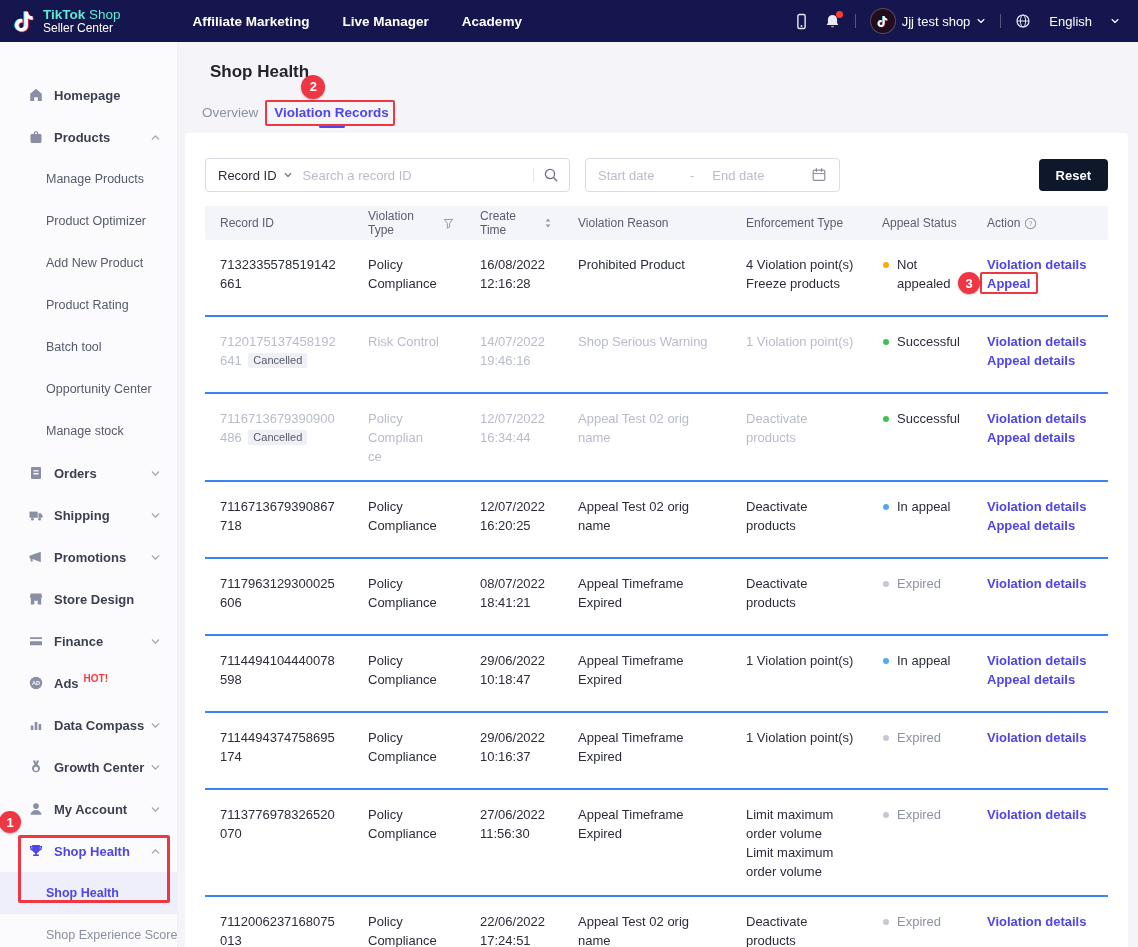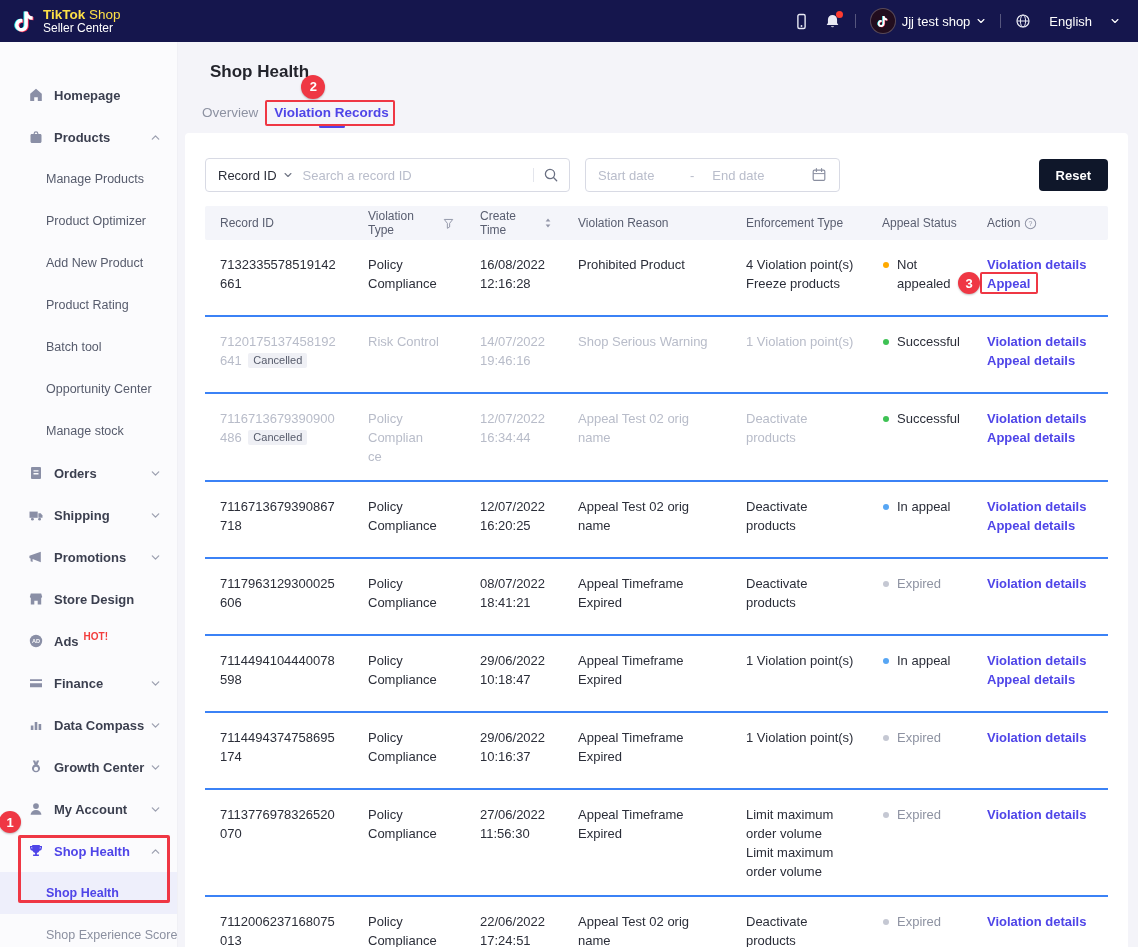--- a/index.html
+++ b/index.html
@@ -9,21 +9,21 @@
     background:#F4F4F9;
     font-family:"Liberation Sans","DejaVu Sans",sans-serif;
     color:#2B2E39;
   }
   
   .navbar { height:42px; background:#15164D; display:flex; align-items:center; padding:0 18px 0 12px; color:#fff; }
   .logo { display:flex; align-items:center; gap:7px; }
   .logo-note { width:24px; height:27px; position:relative; }
   .logo-note svg { position:absolute; left:0; top:0; width:24px; height:27px; }
   .logo-text { line-height:1.05; }
-  .logo-l1 { font-size:13.5px; color:#fde047; }
+  .logo-l1 { font-size:13.5px; color:#5eead4; }
   .logo-l1 b { font-weight:800; }
   .logo-l2 { font-size:12px; color:#fff; }
   .nav-links { display:flex; gap:33px; margin-left:72px; }
   .nav-link { font-size:13.5px; font-weight:700; color:#fff; cursor:pointer; }
   .nav-right { margin-left:auto; display:flex; align-items:center; gap:14px; font-size:13px; }
   .nav-ic { width:17px; height:17px; color:#E9EAF4; position:relative; display:flex; cursor:pointer; }
   .nav-ic svg { width:100%; height:100%; }
   .bell-dot { position:absolute; right:-2px; top:-2px; width:7px; height:7px; border-radius:50%; background:#FF3B30; }
   .nav-div { width:1px; height:14px; background:rgba(255,255,255,.28); }
   .avatar { width:26px; height:26px; border-radius:50%; background:#220D1E; border:1px solid rgba(255,255,255,.25); display:flex; align-items:center; justify-content:center; cursor:pointer; }
@@ -109,20 +109,25 @@
           <path fill="#25F4EE" transform="translate(-0.9,0)" d="M19.59 6.69a4.83 4.83 0 0 1-3.77-4.25V2h-3.45v13.67a2.89 2.89 0 0 1-5.2 1.74 2.89 2.89 0 0 1 2.31-4.64 2.93 2.93 0 0 1 .88.13V9.4a6.84 6.84 0 0 0-1-.05A6.33 6.33 0 0 0 5 20.1a6.34 6.34 0 0 0 10.86-4.43v-7a8.16 8.16 0 0 0 4.77 1.52v-3.4a4.85 4.85 0 0 1-1-.1z"></path>
           <path fill="#FE2C55" transform="translate(0.9,0.6)" d="M19.59 6.69a4.83 4.83 0 0 1-3.77-4.25V2h-3.45v13.67a2.89 2.89 0 0 1-5.2 1.74 2.89 2.89 0 0 1 2.31-4.64 2.93 2.93 0 0 1 .88.13V9.4a6.84 6.84 0 0 0-1-.05A6.33 6.33 0 0 0 5 20.1a6.34 6.34 0 0 0 10.86-4.43v-7a8.16 8.16 0 0 0 4.77 1.52v-3.4a4.85 4.85 0 0 1-1-.1z"></path>
           <path fill="#fff" d="M19.59 6.69a4.83 4.83 0 0 1-3.77-4.25V2h-3.45v13.67a2.89 2.89 0 0 1-5.2 1.74 2.89 2.89 0 0 1 2.31-4.64 2.93 2.93 0 0 1 .88.13V9.4a6.84 6.84 0 0 0-1-.05A6.33 6.33 0 0 0 5 20.1a6.34 6.34 0 0 0 10.86-4.43v-7a8.16 8.16 0 0 0 4.77 1.52v-3.4a4.85 4.85 0 0 1-1-.1z"></path>
         </svg>
       </span>
     <span class="logo-text">
       <div class="logo-l1"><b>TikTok</b><span> Shop</span></div>
       <div class="logo-l2">Seller Center</div>
     </span>
   </div>
+  <div class="nav-links">
+    <span class="nav-link">Affiliate Marketing</span>
+    <span class="nav-link">Live Manager</span>
+    <span class="nav-link">Academy</span>
+  </div>
   <div class="nav-right">
     <span class="nav-ic">
         <svg viewBox="0 0 16 16" fill="none">
           <rect x="4.6" y="1.4" width="6.8" height="13.2" rx="1.4" stroke="currentColor" stroke-width="1.3"></rect>
           <circle cx="8" cy="12.2" r=".9" fill="currentColor"></circle>
         </svg>
       </span>
     <span class="nav-ic">
         <span style="display:flex;width:100%;height:100%">
           <svg viewBox="0 0 16 16">
@@ -265,43 +270,43 @@
             </svg>
           </span>
     <span class="lbl">Store Design</span>
 
   </div>
       </div>
       <div class="nav-group">
         <div class="nav-item ">
     <span class="ico">
             <svg viewBox="0 0 16 16">
+              <path fill="currentColor" fill-rule="evenodd" d="M2 4.2h12v8H2Zm0 1.9h12v2.1H2Z"></path>
+            </svg>
+          </span>
+    <span class="lbl">Finance</span>
+
+    <span class="chev">
+            <svg viewBox="0 0 12 12" fill="none">
+              <path d="M2.5 4.2 6 7.8 9.5 4.2" stroke="currentColor" stroke-width="1.4" stroke-linecap="round" stroke-linejoin="round"></path>
+            </svg>
+          </span>
+  </div>
+      </div>
+      <div class="nav-group">
+        <div class="nav-item ">
+    <span class="ico">
+            <svg viewBox="0 0 16 16">
               <circle cx="8" cy="8" r="6.2" fill="currentColor"></circle>
               <text x="8" y="10.3" text-anchor="middle" font-size="5.6" font-weight="bold" fill="#FBFBFD" font-family="Liberation Sans, sans-serif">AD</text>
             </svg>
           </span>
     <span class="lbl">Ads</span>
     <span class="hot">HOT!</span>
 
-  </div>
-      </div>
-      <div class="nav-group">
-        <div class="nav-item ">
-    <span class="ico">
-            <svg viewBox="0 0 16 16">
-              <path fill="currentColor" fill-rule="evenodd" d="M2 4.2h12v8H2Zm0 1.9h12v2.1H2Z"></path>
-            </svg>
-          </span>
-    <span class="lbl">Finance</span>
-
-    <span class="chev">
-            <svg viewBox="0 0 12 12" fill="none">
-              <path d="M2.5 4.2 6 7.8 9.5 4.2" stroke="currentColor" stroke-width="1.4" stroke-linecap="round" stroke-linejoin="round"></path>
-            </svg>
-          </span>
   </div>
       </div>
       <div class="nav-group">
         <div class="nav-item ">
     <span class="ico">
             <svg viewBox="0 0 16 16">
               <path fill="currentColor" d="M2.8 8.6h2.6V13H2.8Zm3.9-3.6h2.6V13H6.7Zm3.9 2h2.6V13h-2.6Z"></path>
             </svg>
           </span>
     <span class="lbl">Data Compass</span>

